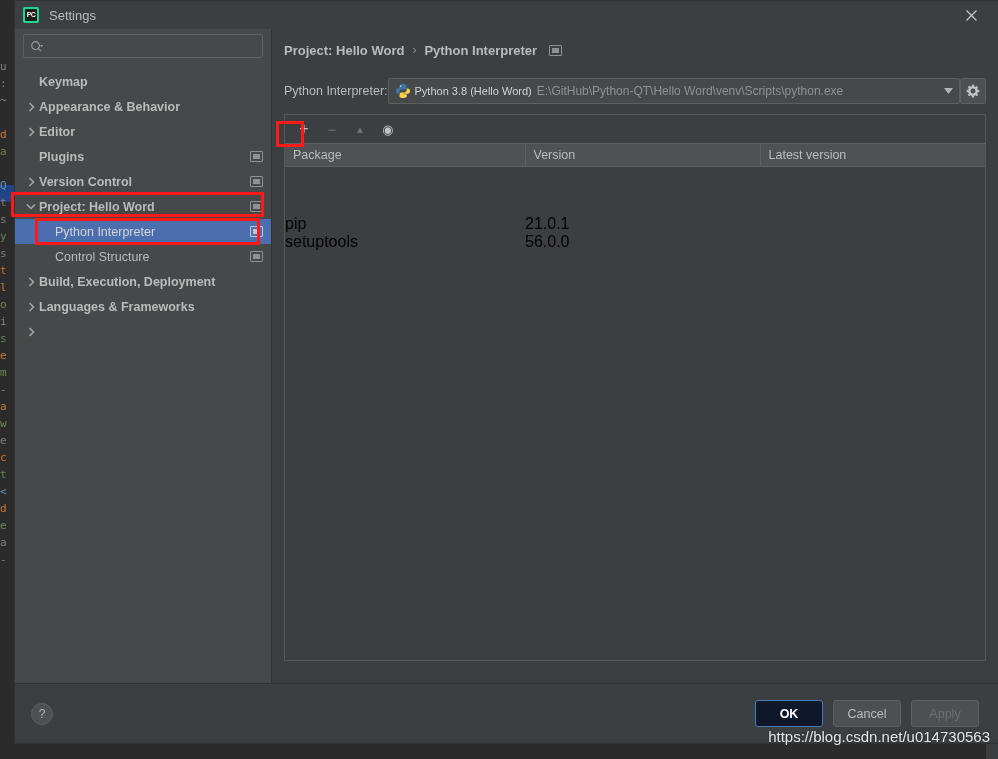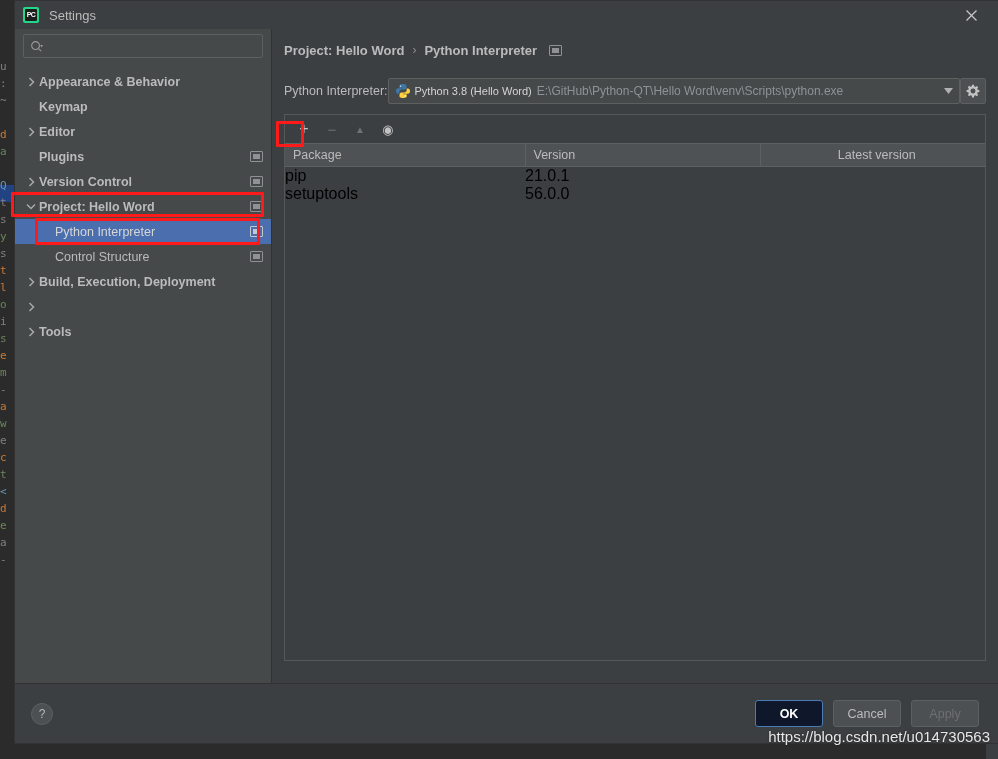--- a/index.html
+++ b/index.html
@@ -352,22 +352,22 @@
     border-top: 1px solid #5c6063;
     border-bottom: 1px solid #5c6063;
     border-left: none;
     font-weight: normal;
     font-size: 12.5px;
     color: #bbbbbb;
     text-align: left;
     padding-left: 8px;
   }
   #pkg-table th + th { border-left: 1px solid #5c6063; }
-  #pkg-table th:last-child { border-right: none; text-align: center; }
-  #pkg-body-wrap { flex: 1; overflow: hidden; }
+  #pkg-table th:last-child { border-right: none; }
+  #pkg-body-wrap { flex: 1; overflow: hidden; margin-top: 48px; }
 
   
   #footer {
     height: 60px;
     flex: 0 0 60px;
     border-top: 1px solid #323232;
     display: flex;
     align-items: center;
     padding: 0 22px 0 16px;
     position: relative;
@@ -490,31 +490,31 @@
           <div id="search-box">
             <svg width="13" height="13" viewBox="0 0 14 14" aria-hidden="true">
               <circle cx="6" cy="6" r="4.2" fill="none" stroke="#9a9a9a" stroke-width="1.2"></circle>
               <line x1="9.2" y1="9.2" x2="12" y2="12" stroke="#9a9a9a" stroke-width="1.2"></line>
               <polygon points="11,5.5 14,5.5 12.5,8" fill="#9a9a9a"></polygon>
             </svg>
             <input id="search-input" type="text" placeholder="" style="">
           </div>
         </div>
         <div id="tree">
+            <div class="tree-row depth0 bold noarrow">
+              <span class="label">Keymap</span>
+            </div>
             <div class="tree-row depth0 bold">
               <span class="arrow">
                 <svg width="7" height="10" viewBox="0 0 7 10">
                   <polyline points="1.5,1 5.5,5 1.5,9" fill="none" stroke="#a9a9a9" stroke-width="1.5"></polyline>
                 </svg>
               </span>
               <span class="label">Appearance &amp; Behavior</span>
             </div>
-            <div class="tree-row depth0 bold noarrow">
-              <span class="label">Keymap</span>
-            </div>
             <div class="tree-row depth0 bold">
               <span class="arrow">
                 <svg width="7" height="10" viewBox="0 0 7 10">
                   <polyline points="1.5,1 5.5,5 1.5,9" fill="none" stroke="#a9a9a9" stroke-width="1.5"></polyline>
                 </svg>
               </span>
               <span class="label">Editor</span>
             </div>
             <div class="tree-row depth0 bold noarrow">
               <span class="label">Plugins</span>
@@ -553,28 +553,28 @@
                 </svg>
               </span>
               <span class="label">Build, Execution, Deployment</span>
             </div>
             <div class="tree-row depth0 bold">
               <span class="arrow">
                 <svg width="7" height="10" viewBox="0 0 7 10">
                   <polyline points="1.5,1 5.5,5 1.5,9" fill="none" stroke="#a9a9a9" stroke-width="1.5"></polyline>
                 </svg>
               </span>
+              <span class="label">Languages &amp; Frameworks</span>
             </div>
             <div class="tree-row depth0 bold">
               <span class="arrow">
                 <svg width="7" height="10" viewBox="0 0 7 10">
                   <polyline points="1.5,1 5.5,5 1.5,9" fill="none" stroke="#a9a9a9" stroke-width="1.5"></polyline>
                 </svg>
               </span>
-              <span class="label">Tools</span>
             </div>
           </div>
       </div>
 
       <div id="content">
 
         <div id="breadcrumb">
           <span>Project: Hello Word</span>
           <span class="sep">›</span>
           <span>Python Interpreter</span>

